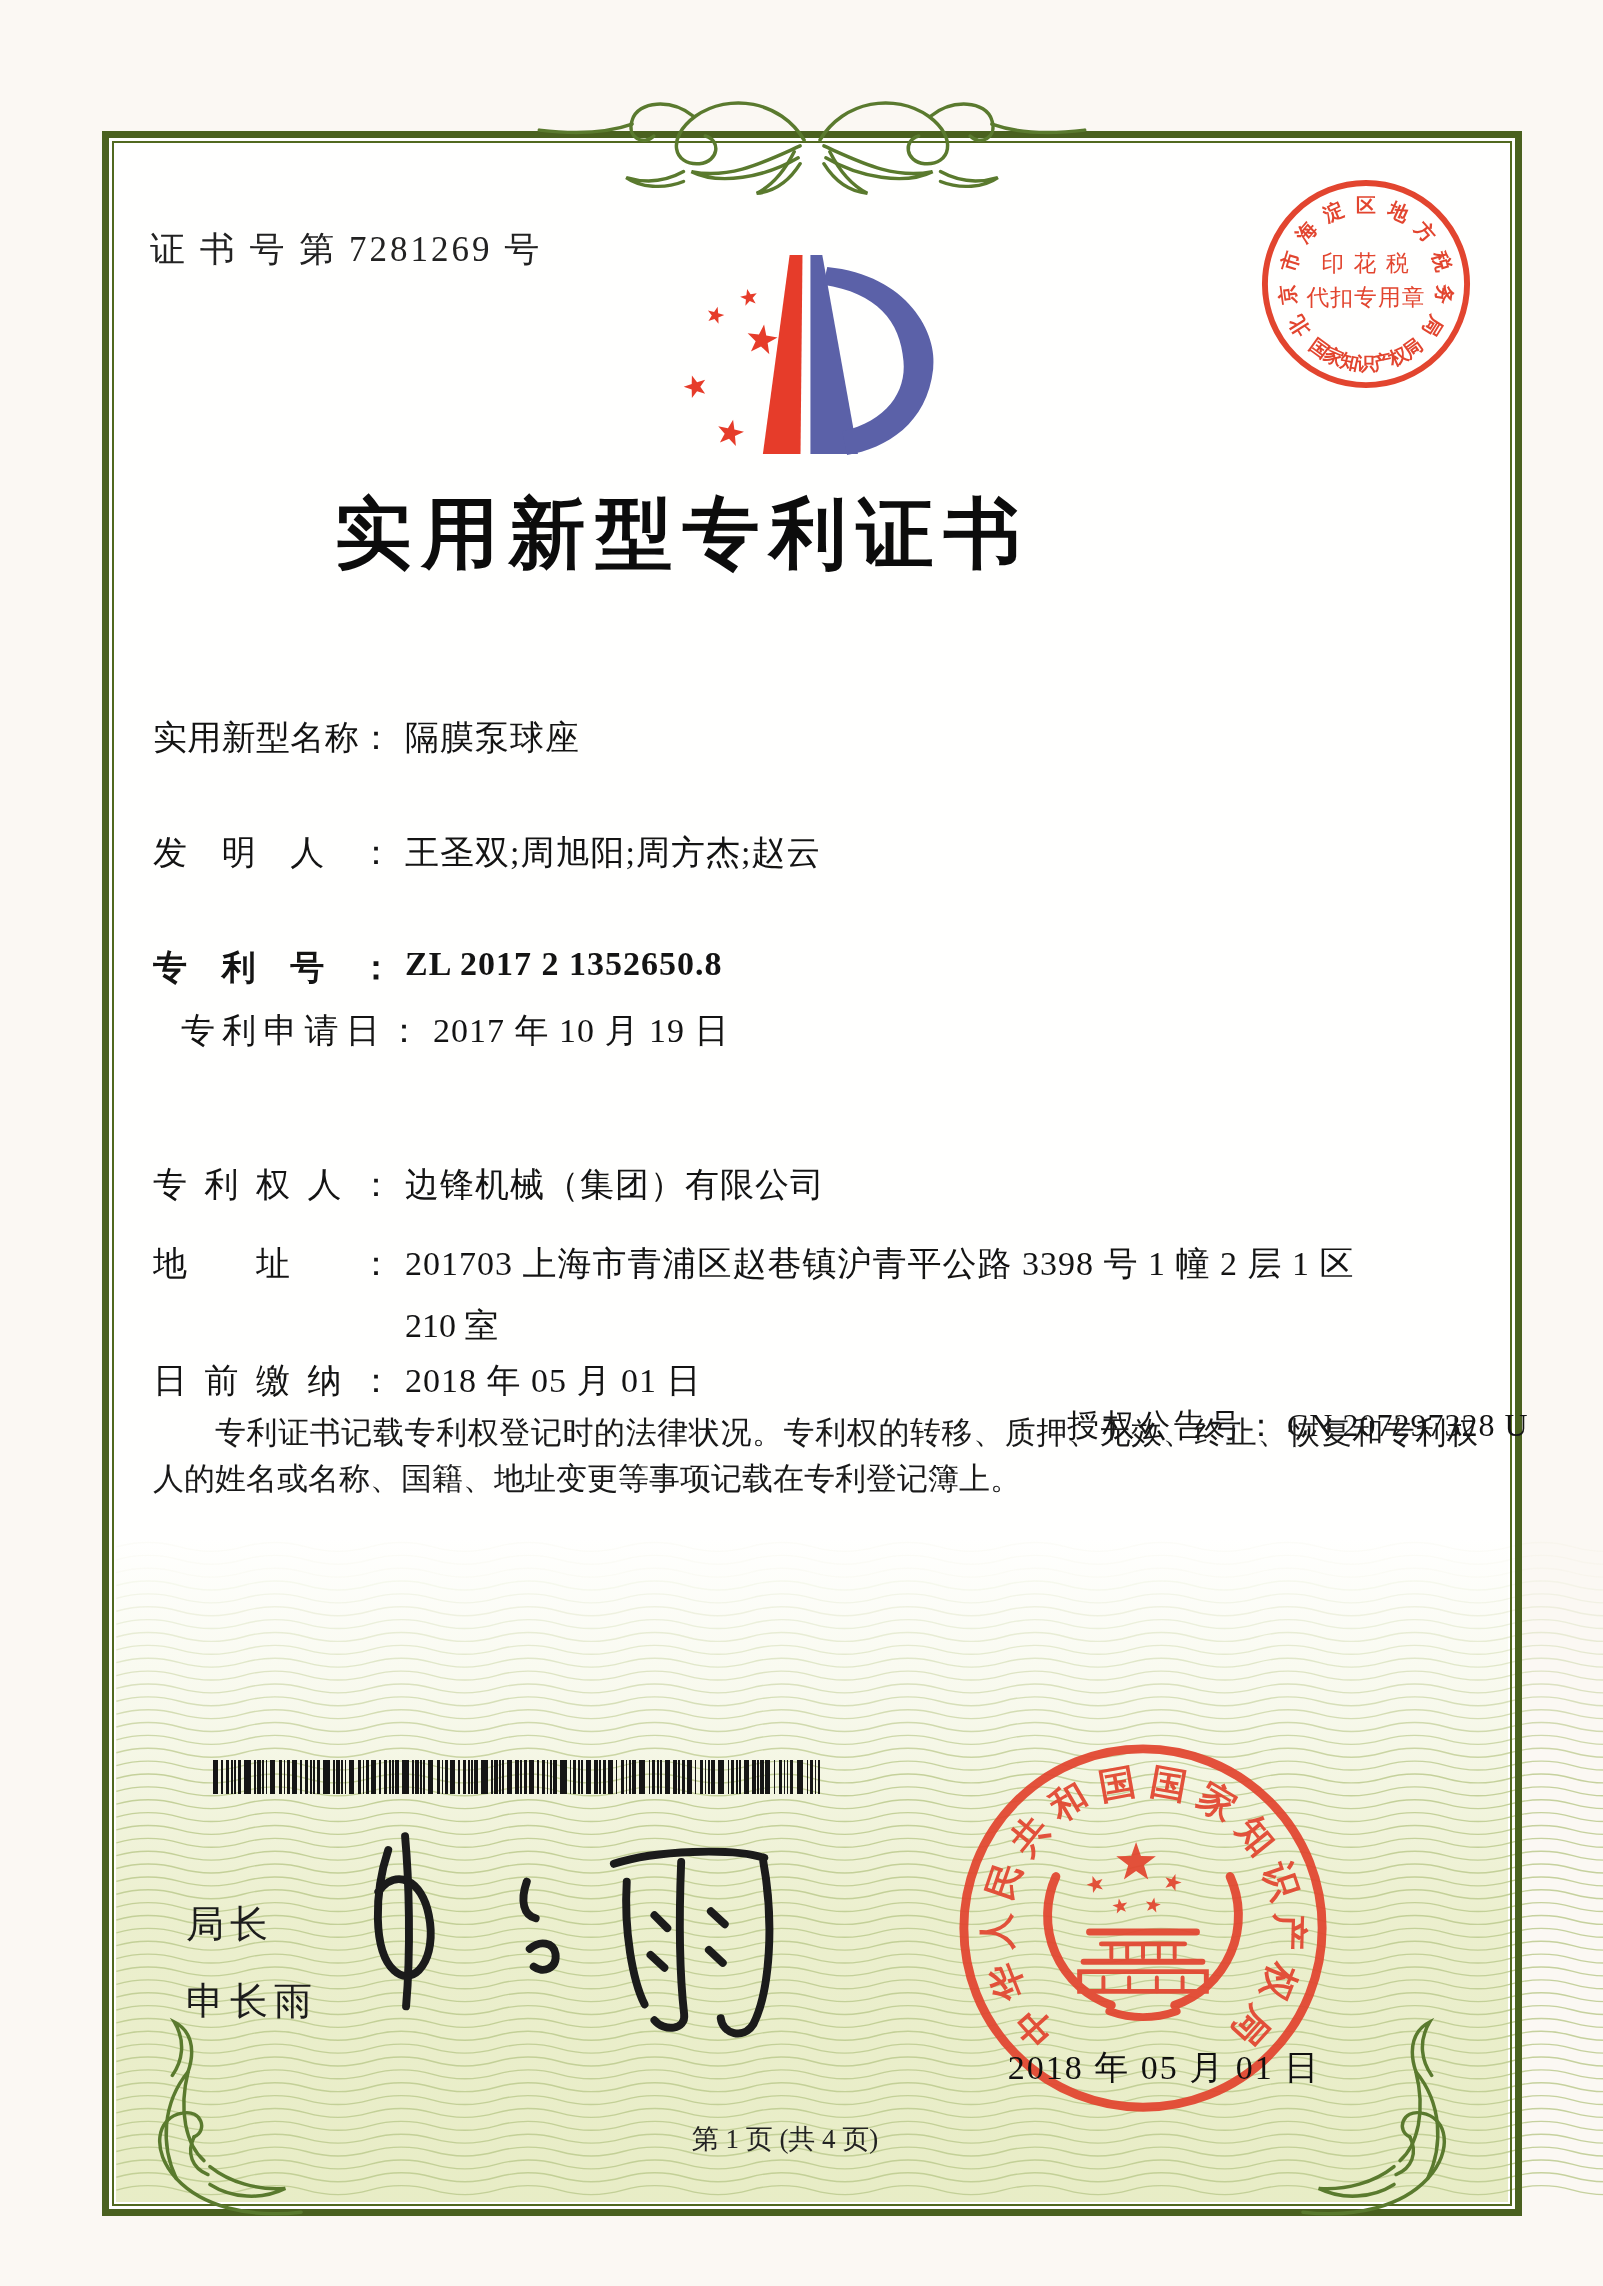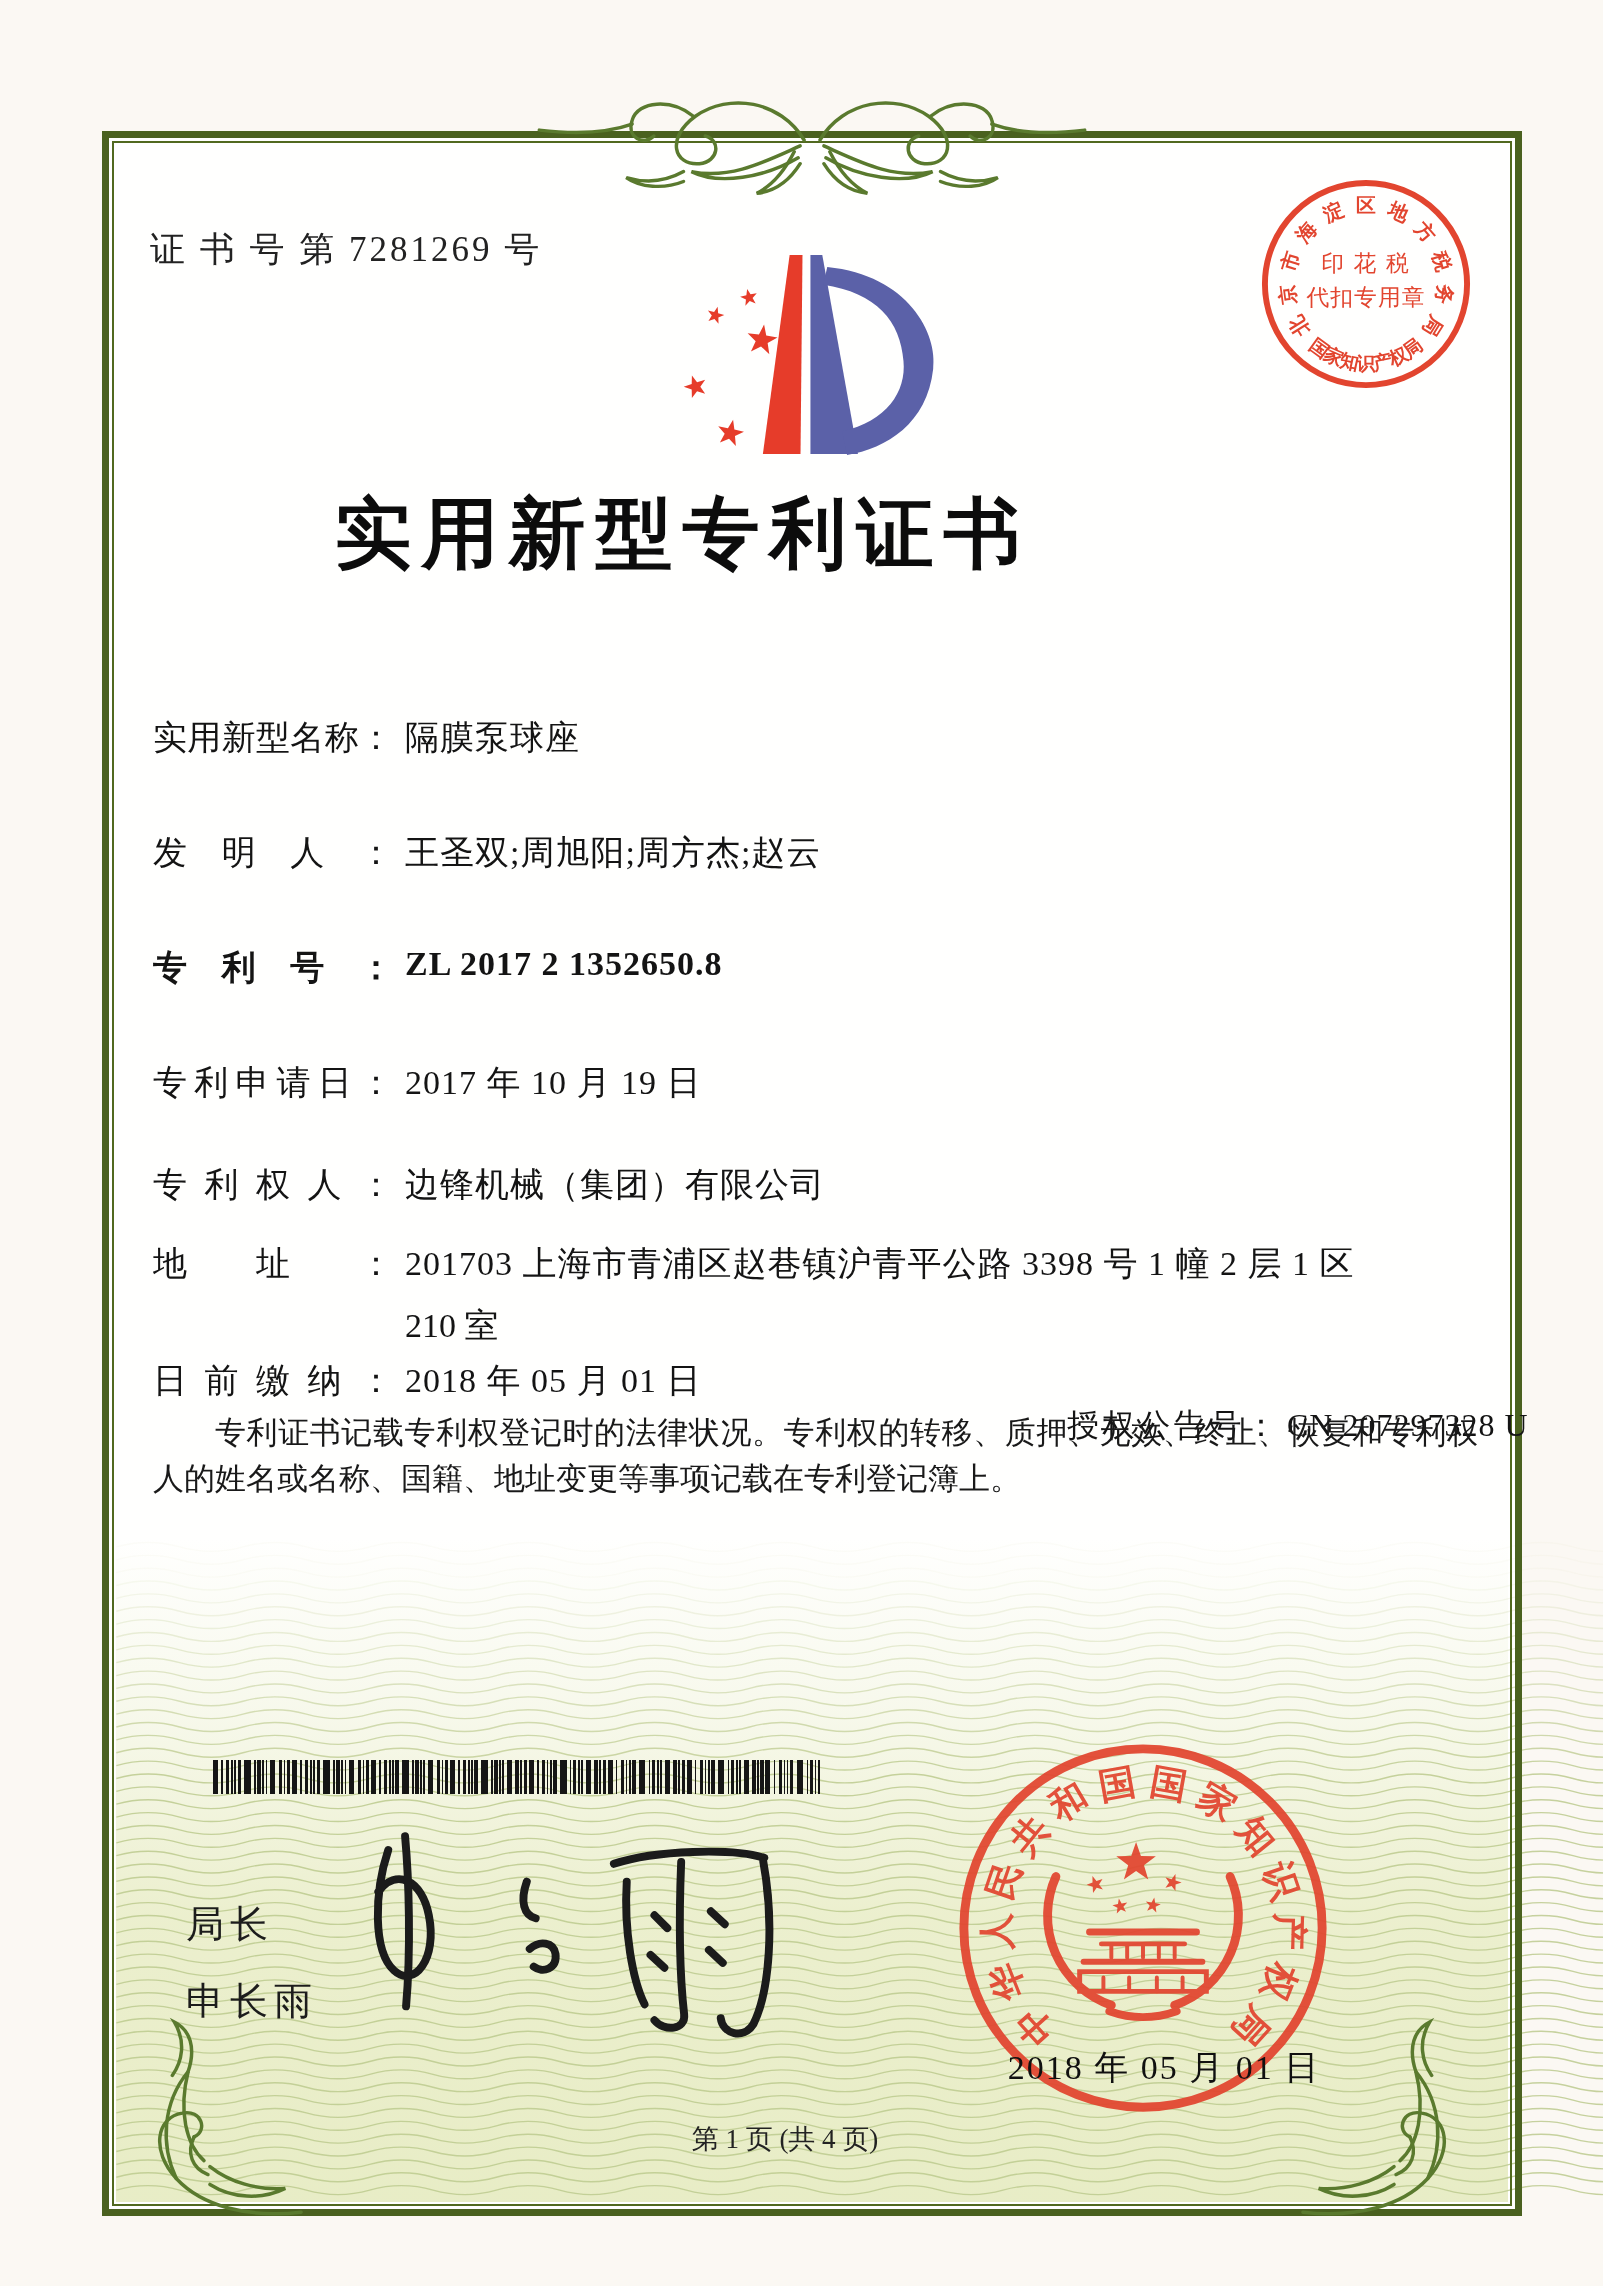--- a/index.html
+++ b/index.html
@@ -185,21 +185,21 @@
 
 <div class="abs field" style="top:715px;">
   <span class="lbl">实用新型名称：</span><span class="val">隔膜泵球座</span>
 </div>
 <div class="abs field" style="top:830px;">
   <span class="lbl">发明人：</span><span class="val">王圣双;周旭阳;周方杰;赵云</span>
 </div>
 <div class="abs field" style="top:945px;font-weight:bold;">
   <span class="lbl">专利号：</span><span class="val">ZL 2017 2 1352650.8</span>
 </div>
-<div class="abs field" style="top:1060px;">
+<div class="abs field" style="top:1008px;margin-left:28px;">
   <span class="lbl">专利申请日：</span><span class="val">2017 年 10 月 19 日</span>
 </div>
 <div class="abs field" style="top:1162px;">
   <span class="lbl">专利权人：</span><span class="val">边锋机械（集团）有限公司</span>
 </div>
 <div class="abs field" style="top:1241px;">
   <span class="lbl">地址：</span><span class="val">201703 上海市青浦区赵巷镇沪青平公路 3398 号 1 幢 2 层 1 区</span>
 </div>
 <div class="abs addr-line2">210 室</div>
 <div class="abs field" style="top:1358px;">

